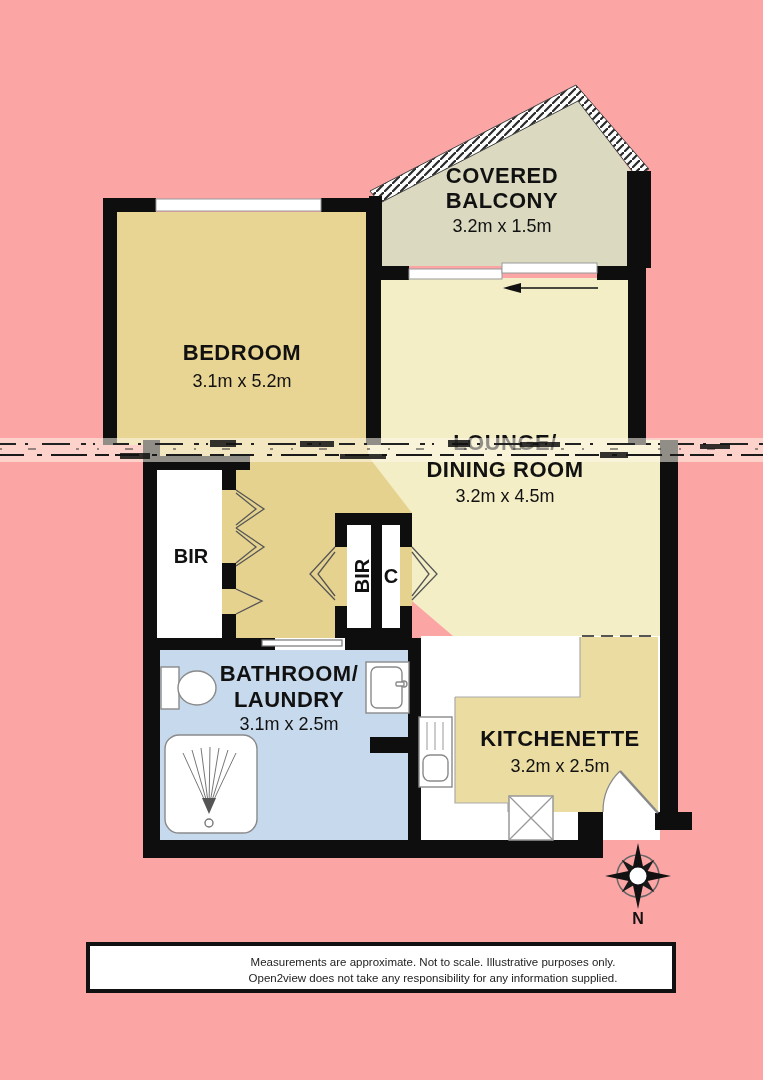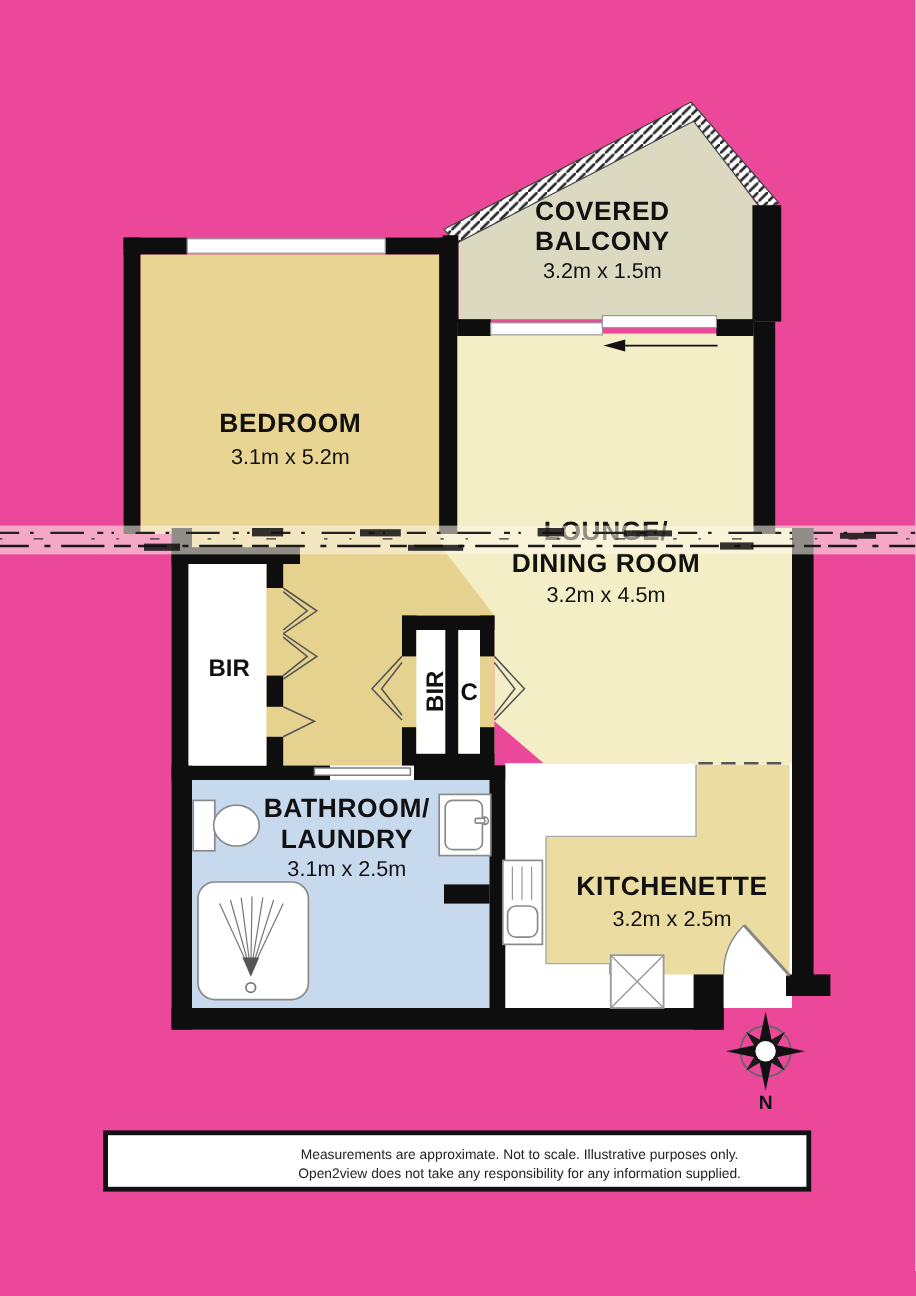--- a/index.html
+++ b/index.html
@@ -1,16 +1,16 @@
 <!DOCTYPE html>
 <html><head>
 <meta charset="utf-8">
 <style>
   html,body{margin:0;padding:0;background:#fff;}
-  .page{position:relative;width:763px;height:1080px;background:#ec4899;overflow:hidden;
+  .page{position:relative;width:763px;height:1080px;background:#fca5a5;overflow:hidden;
         font-family:"Liberation Sans",sans-serif;}
   svg text{font-family:"Liberation Sans",sans-serif;fill:#111;}
   .room-name{font-weight:bold;font-size:22px;letter-spacing:.5px;}
   .room-dims{font-size:18px;}
   .closet-label{font-weight:bold;font-size:20px;}
   .north-label{font-weight:bold;font-size:16px;}
   .disclaimer-text{font-size:11.5px;fill:#222;}
 </style>
 </head>
 <body>

